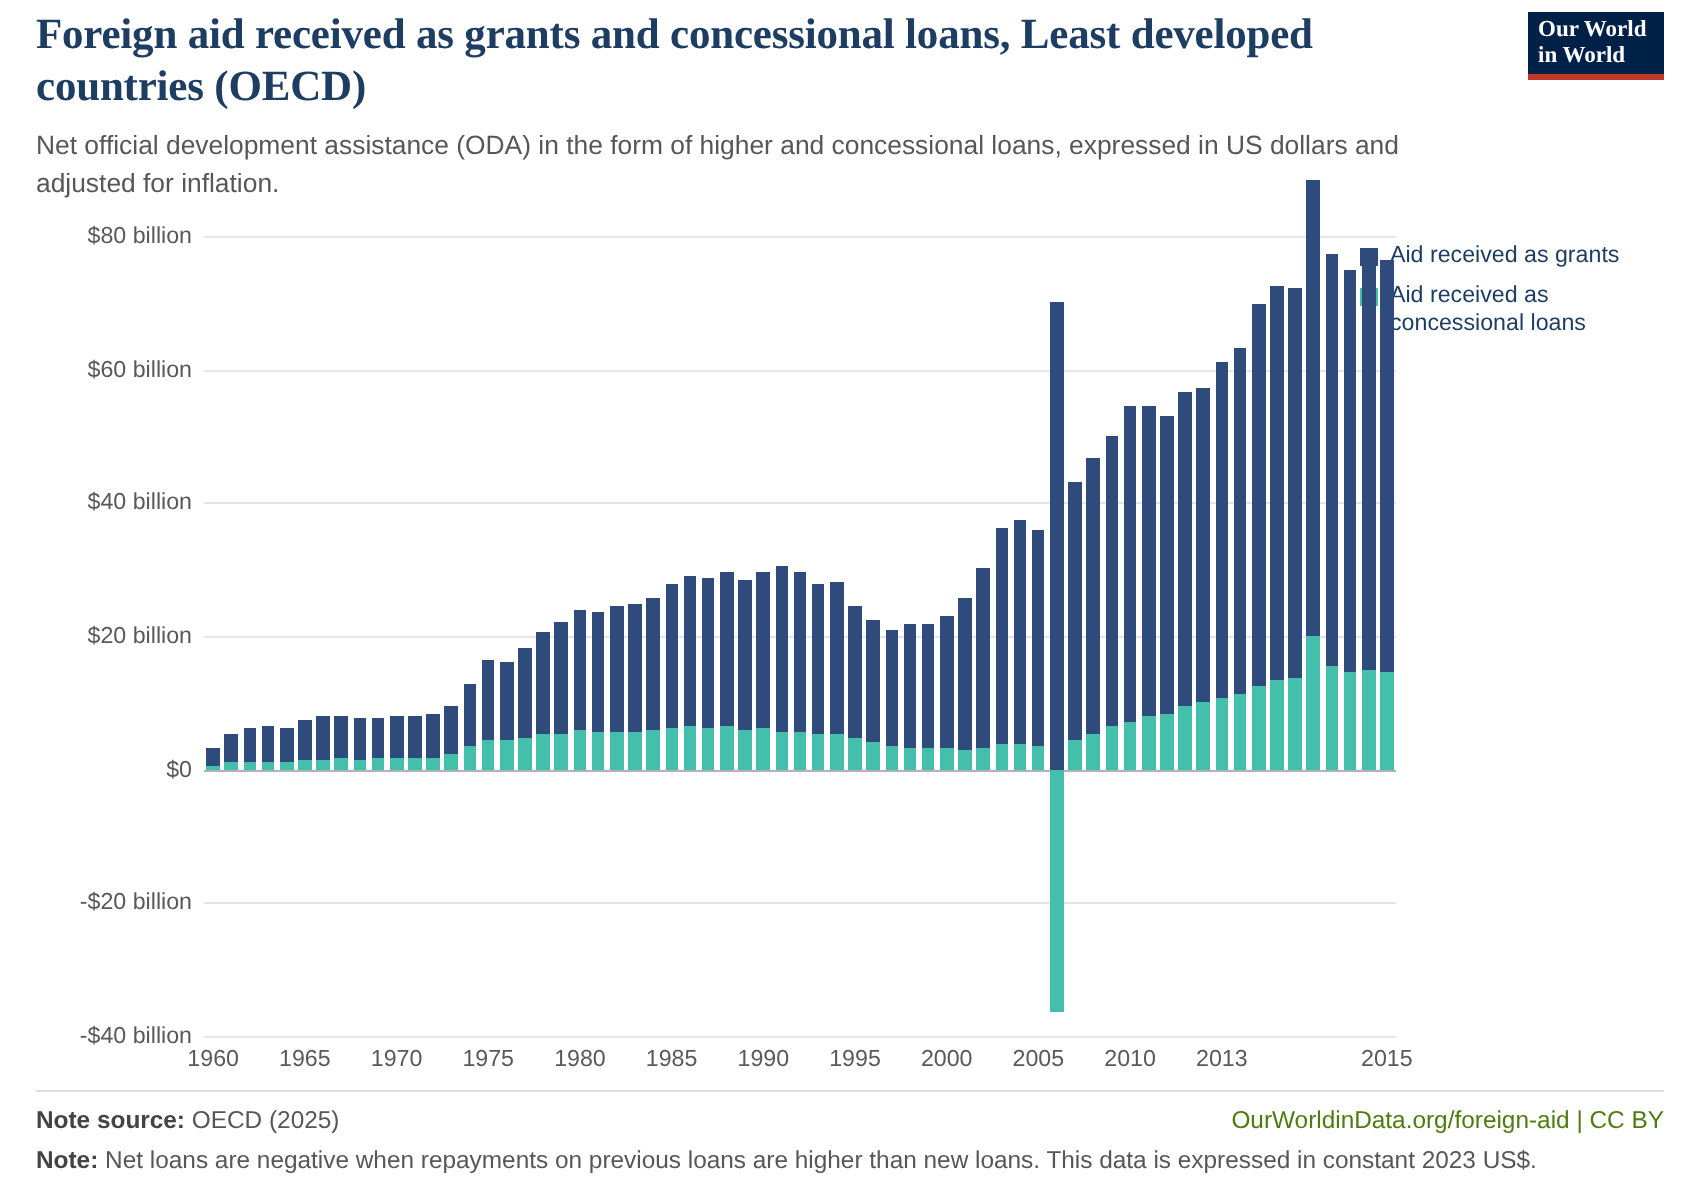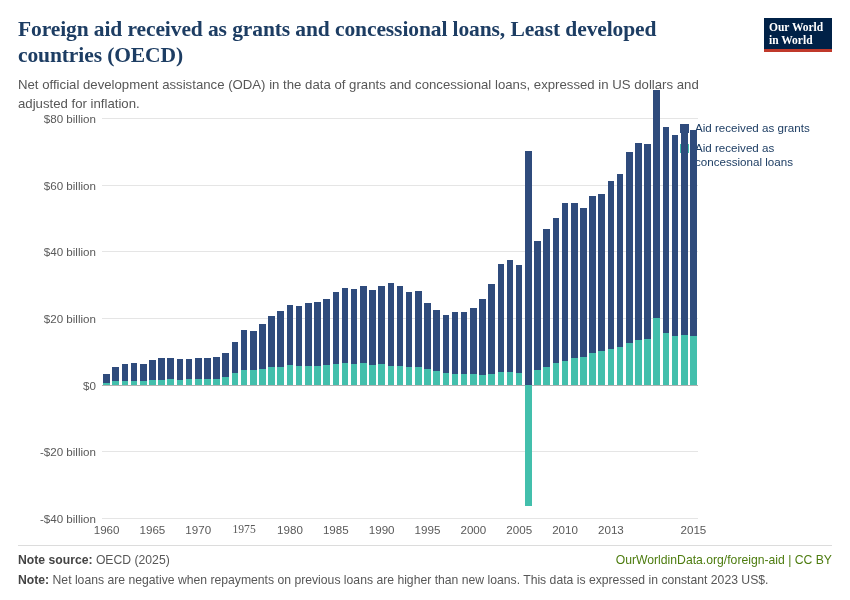--- a/index.html
+++ b/index.html
@@ -9,21 +9,21 @@
     height: 600px;
     background: #ffffff;
     font-family: "Liberation Sans", sans-serif;
     color: #1d3d63;
     position: relative;
     overflow: hidden;
   }
   .page {
     width: 850px;
     height: 600px;
-    padding: 16px 18px 10px 18px;
+    padding: 4px 18px 10px 18px;
     position: relative;
   }
   .header {
     position: relative;
     padding-right: 100px;
   }
   .title {
     font-family: "Liberation Serif", serif;
     font-size: 21.5px;
     font-weight: 700;
@@ -179,21 +179,21 @@
   .note b { color: #444444; font-weight: 700; }
   .src-right { color: #4d7c0f; }
 </style>
 </head>
 <body>
 
 <div class="page">
 
   <div class="header">
     <h1 class="title">Foreign aid received as grants and concessional loans, Least developed countries (OECD)</h1>
-    <p class="subtitle">Net official development assistance (ODA) in the data of grants and concessional loans, expressed in US dollars and adjusted for inflation.</p>
+    <p class="subtitle">Net official development assistance (ODA) in the form of higher and concessional loans, expressed in US dollars and adjusted for inflation.</p>
     <div class="logo">
       <div class="l1">Our World</div>
       <div class="l2">in World</div>
     </div>
   </div>
 
   <div class="chart-wrap">
 
     <div class="legend">
       <div class="legend-row">
@@ -484,21 +484,21 @@
           </div>
           <div class="bar-col" title="2024" style="left: 588.114px; width: 6.60185px;">
             <div class="seg" style="background: rgb(67, 191, 172); top: 217.667px; height: 49px;"></div>
             <div class="seg" style="background: rgb(47, 75, 124); top: 12px; height: 205.667px;"></div>
           </div>
         </div>
       <div class="xaxis">
           <div class="xtick" style="left: 4.58462px;">1960</div>
           <div class="xtick" style="left: 50.4308px;">1965</div>
           <div class="xtick" style="left: 96.2769px;">1970</div>
-          <div class="xtick" style="left: 142.123px; font-family: Liberation Serif, serif;">1975</div>
+          <div class="xtick" style="left: 142.123px;">1975</div>
           <div class="xtick" style="left: 187.969px;">1980</div>
           <div class="xtick" style="left: 233.815px;">1985</div>
           <div class="xtick" style="left: 279.662px;">1990</div>
           <div class="xtick" style="left: 325.508px;">1995</div>
           <div class="xtick" style="left: 371.354px;">2000</div>
           <div class="xtick" style="left: 417.2px; text-align: right;">2005</div>
           <div class="xtick" style="left: 463.046px;">2010</div>
           <div class="xtick" style="left: 508.892px;">2013</div>
           <div class="xtick" style="left: 591.415px;">2015</div>
         </div>

